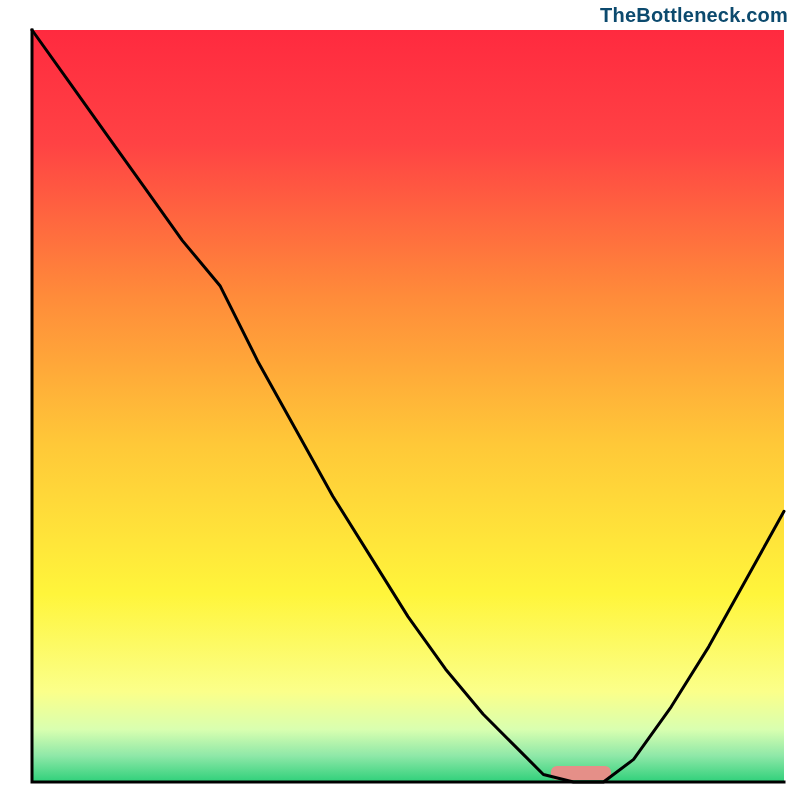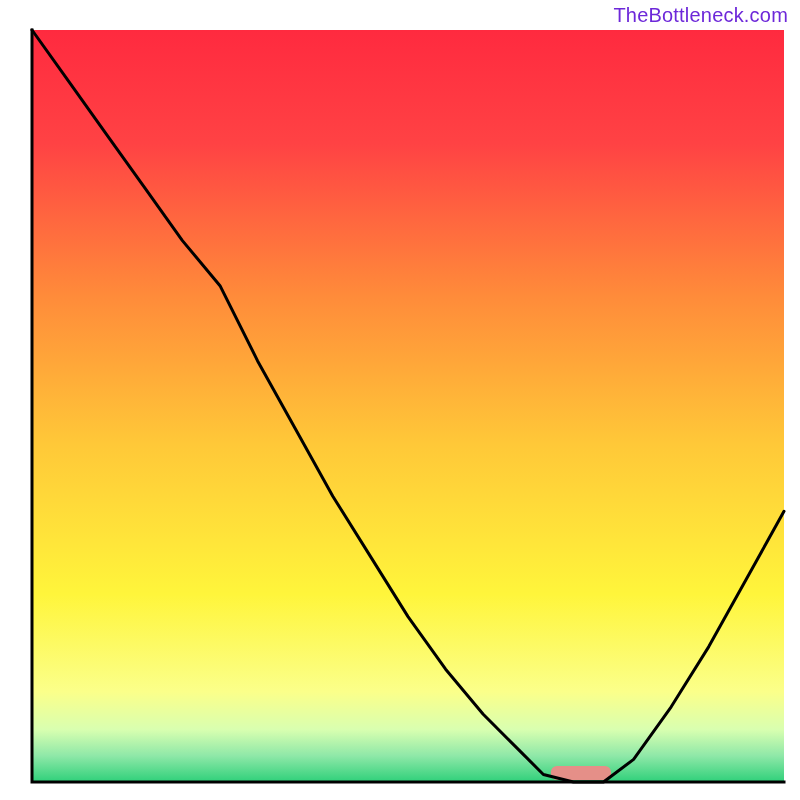--- a/index.html
+++ b/index.html
@@ -13,22 +13,22 @@
   .container {
     position: relative;
     width: 800px;
     height: 800px;
   }
   .watermark {
     position: absolute;
     top: 4px;
     right: 12px;
     font-size: 20px;
-    font-weight: normal;
-    color: #6d28d9;
+    font-weight: bold;
+    color: #0c4a6e;
     letter-spacing: 0.2px;
     z-index: 5;
   }
   svg { display: block; }
 </style>
 </head>
 <body>
 
 <div class="container">
   <div class="watermark">TheBottleneck.com</div>

